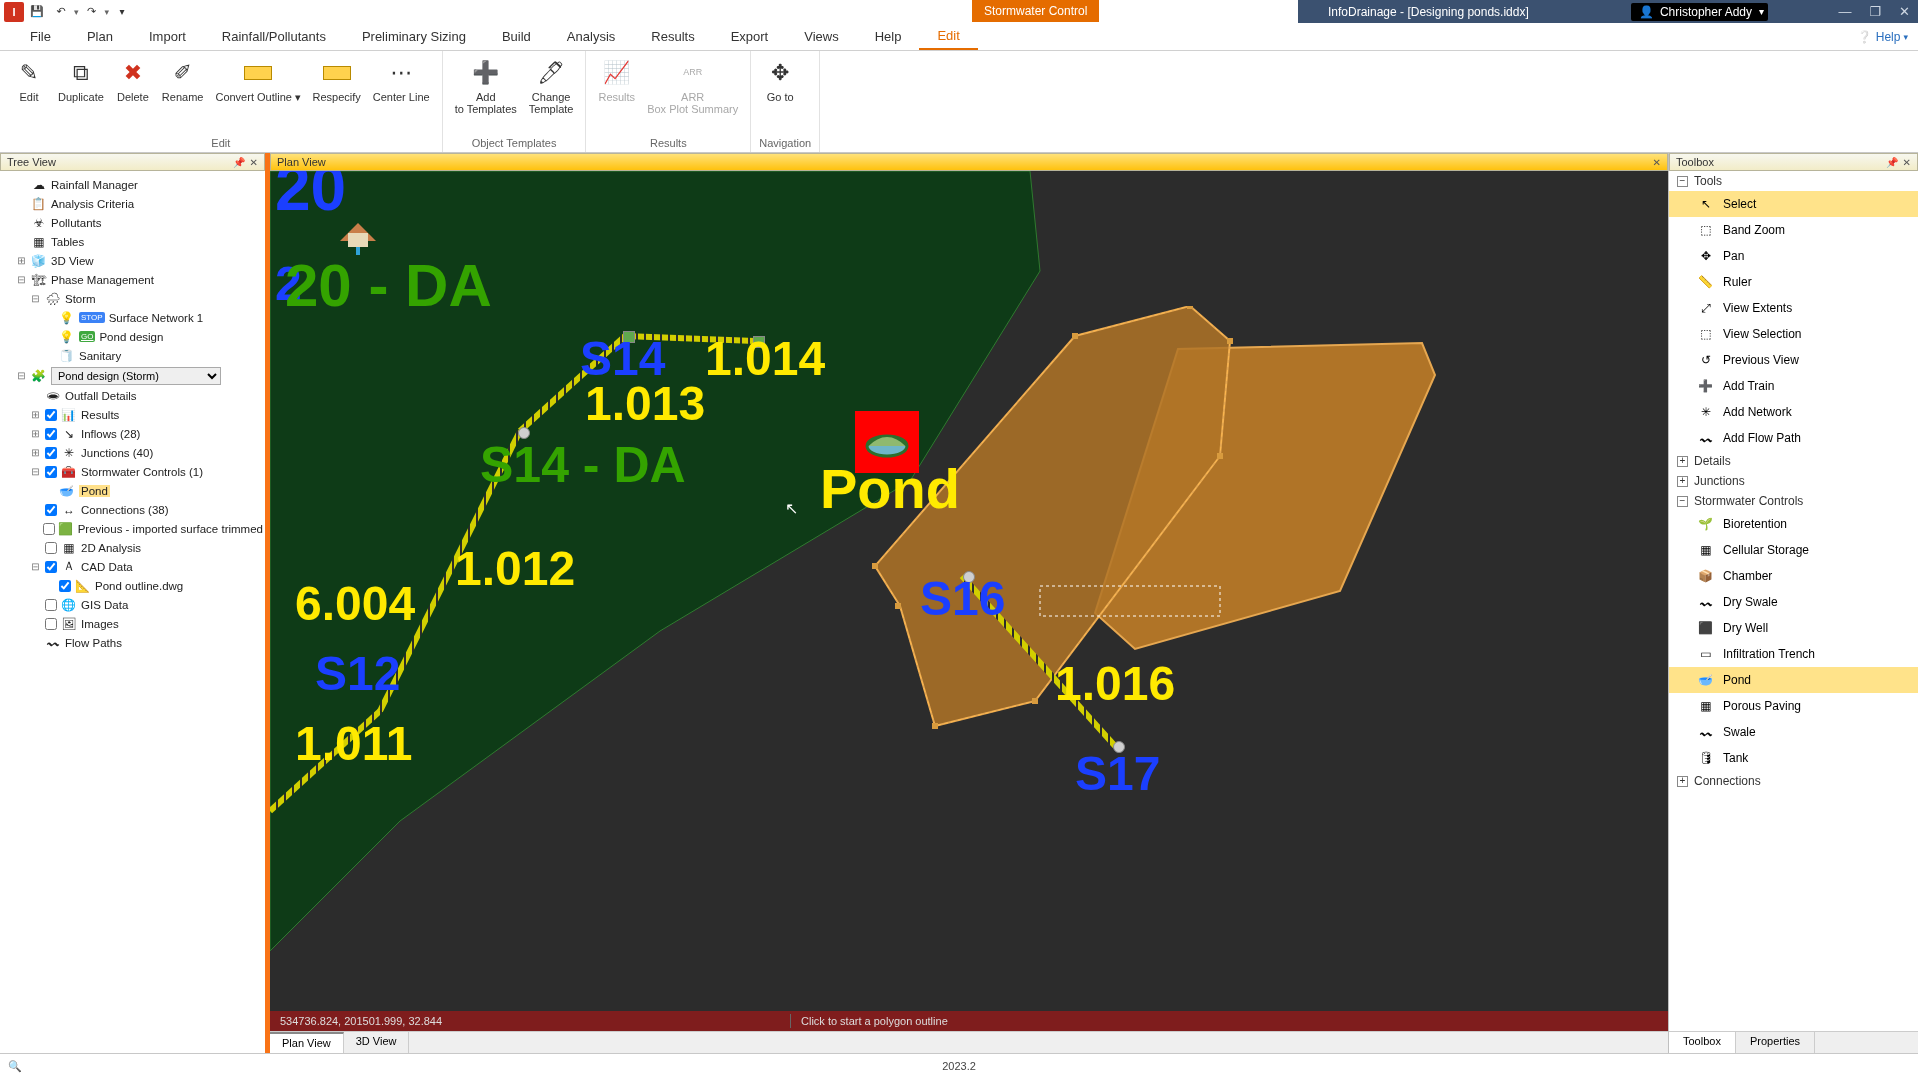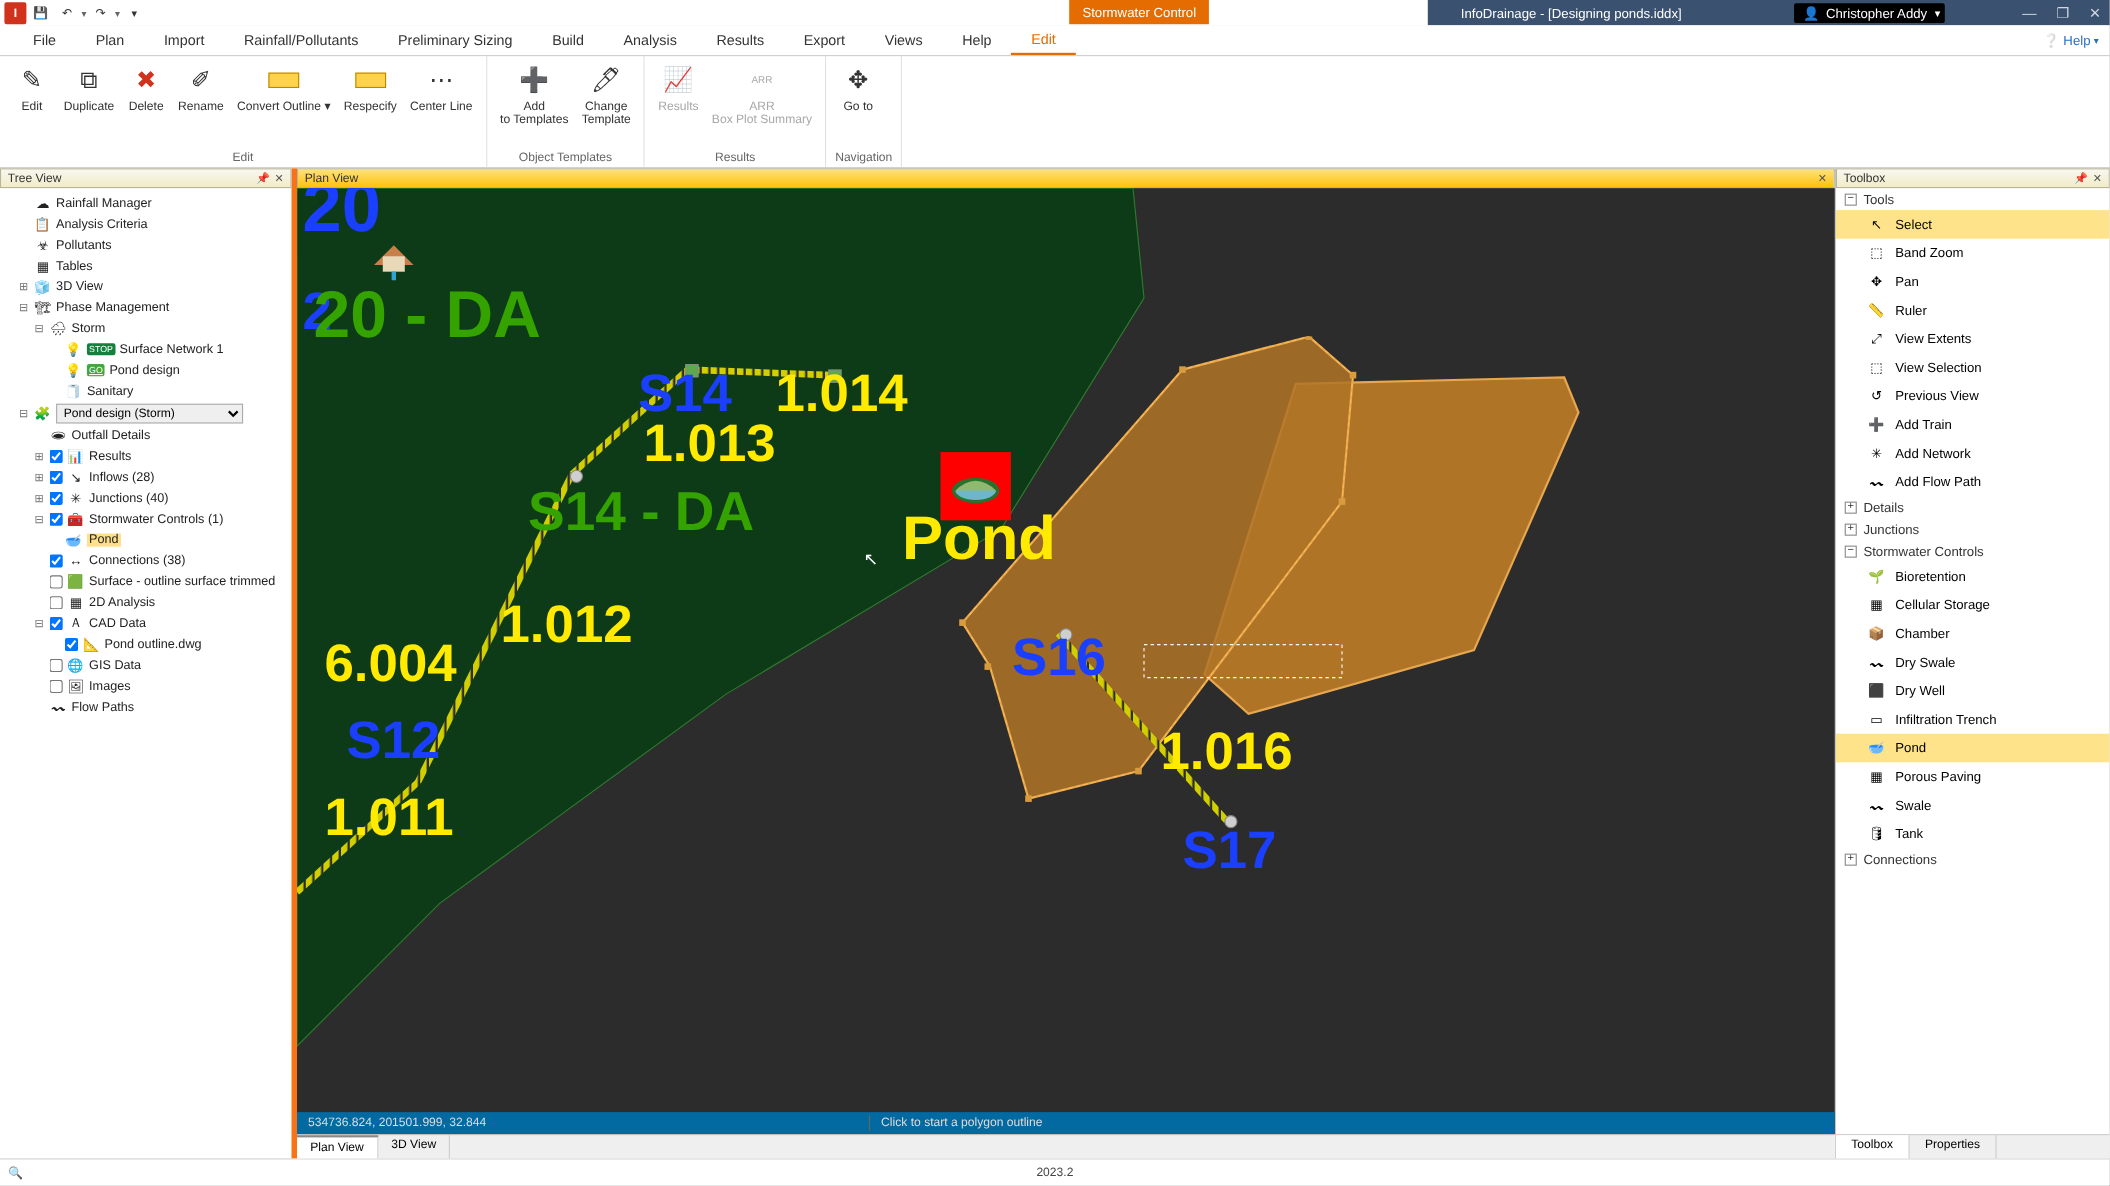--- a/index.html
+++ b/index.html
@@ -57,21 +57,21 @@
 .canvas .lbl{ position:absolute; font-weight:bold; font-family: Arial, sans-serif; }
 .canvas .lbl.yellow{color:#ffea00;}
 .canvas .lbl.blue{color:#1b3fff;}
 .canvas .lbl.green{color:#34a300;}
 .canvas .lbl.huge{font-size:64px;}
 .canvas .lbl.big{font-size:48px;}
 .canvas .node{position:absolute;width:12px;height:12px;background:#cfcfcf;border:1px solid #888;border-radius:50%;}
 .canvas .sq{border-radius:0;background:#5fa84e;}
 .canvas .pond-icon{position:absolute;width:64px;height:62px;background:#ff0000;display:flex;align-items:center;justify-content:center;}
 .canvas .cursor{position:absolute;color:#fff;font-size:16px;}
-.canvas .status-bottom{position:absolute;left:0;right:0;bottom:0;height:20px;background:#0369a1;color:#ddd;font-size:11px;display:flex;align-items:center;}
+.canvas .status-bottom{position:absolute;left:0;right:0;bottom:0;height:20px;background:#7f1d1d;color:#ddd;font-size:11px;display:flex;align-items:center;}
 .canvas .status-bottom .coords{padding:0 10px;width:520px;}
 .canvas .status-bottom .prompt{padding:0 10px;}
 .view-tabs{height:22px;background:#efefef;border-top:1px solid #ccc;display:flex;font-size:11px;}
 .view-tab{padding:3px 12px;border-right:1px solid #ccc;cursor:pointer;}
 .view-tab.active{background:#fff;border-top:2px solid #888;}
 
 
 .toolbox { width: 250px; background:#fff; border-left:1px solid #bfbfbf; display:flex; flex-direction:column;}
 .toolbox-body{flex:1;overflow:auto;font-size:12px;}
 .tbx-header{display:flex;align-items:center;gap:6px;padding:3px 8px;color:#333;cursor:pointer;}
@@ -253,21 +253,21 @@
           <span class="lbl">Phase Management</span>
         </div>
         <div class="tree-row indent-2">
           <span class="exp">⊟</span>
           <span class="ico">🌧</span>
           <span class="lbl">Storm</span>
         </div>
         <div class="tree-row indent-3">
           <span class="exp"></span>
           <span class="ico">💡</span>
-          <span style="background:#15803d;color:#fff;font-size:8px;padding:1px 2px;border-radius:2px;">STOP</span>
+          <span style="background:#3b82f6;color:#fff;font-size:8px;padding:1px 2px;border-radius:2px;">STOP</span>
           <span class="lbl">Surface Network 1</span>
         </div>
         <div class="tree-row indent-3">
           <span class="exp"></span>
           <span class="ico">💡</span>
           <span style="background:#3fa83f;color:#fff;font-size:8px;padding:1px 2px;border-radius:2px;text-decoration:underline;">GO</span>
           <span class="lbl">Pond design</span>
         </div>
         <div class="tree-row indent-3">
           <span class="exp"></span>
@@ -316,21 +316,21 @@
         <div class="tree-row indent-2">
           <span class="exp"></span>
           <input type="checkbox" class="chk" checked="" style="">
           <span class="ico">↔</span>
           <span class="lbl">Connections (38)</span>
         </div>
         <div class="tree-row indent-2">
           <span class="exp"></span>
           <input type="checkbox" class="chk" style="">
           <span class="ico">🟩</span>
-          <span class="lbl">Surface - outline surface trimmed</span>
+          <span class="lbl">Previous - imported surface trimmed</span>
         </div>
         <div class="tree-row indent-2">
           <span class="exp"></span>
           <input type="checkbox" class="chk" style="">
           <span class="ico">▦</span>
           <span class="lbl">2D Analysis</span>
         </div>
         <div class="tree-row indent-2">
           <span class="exp">⊟</span>
           <input type="checkbox" class="chk" checked="" style="">

